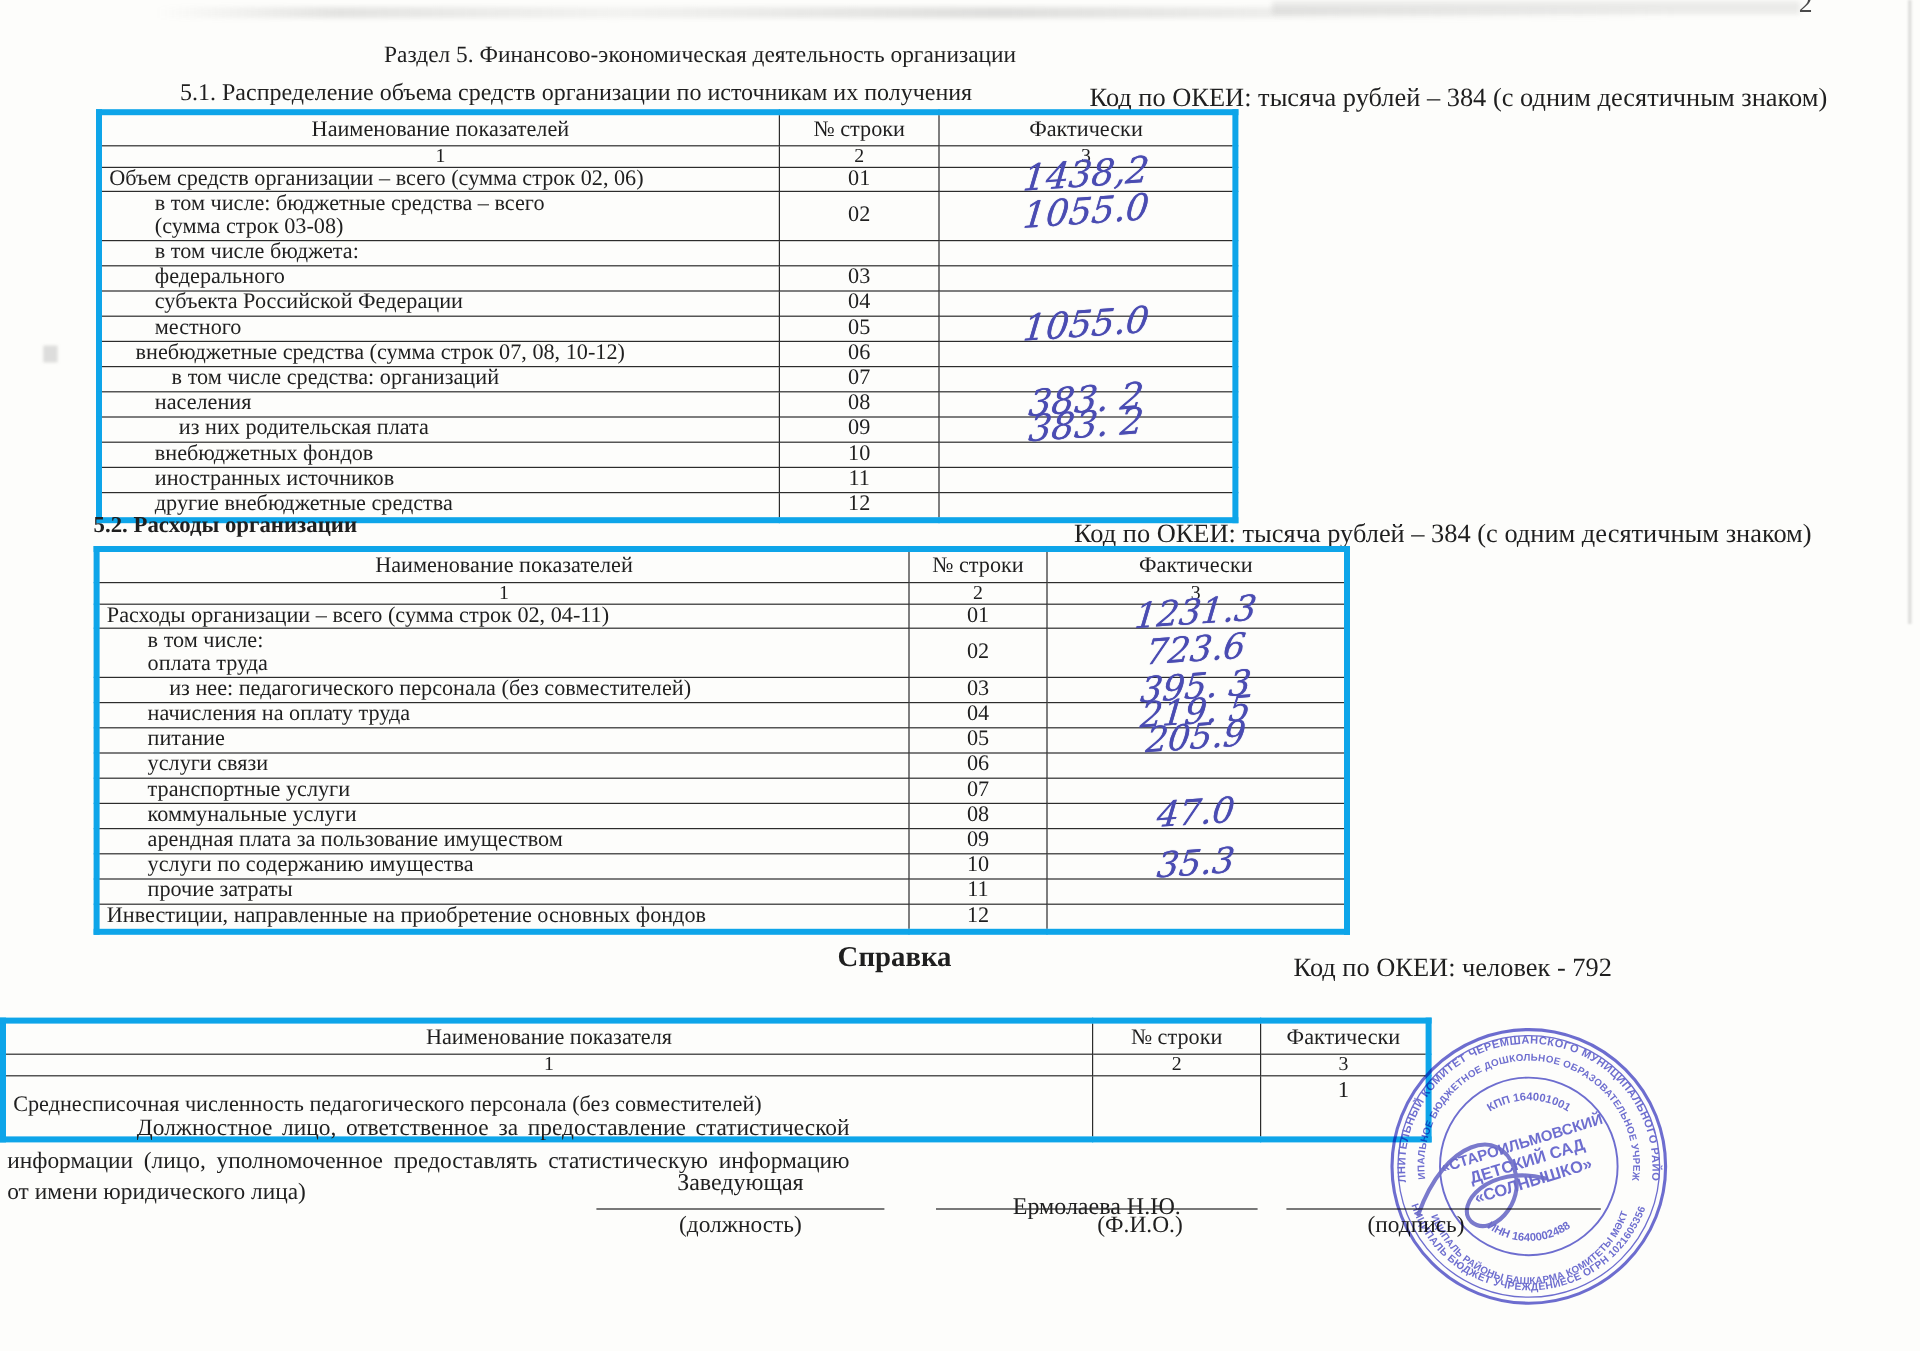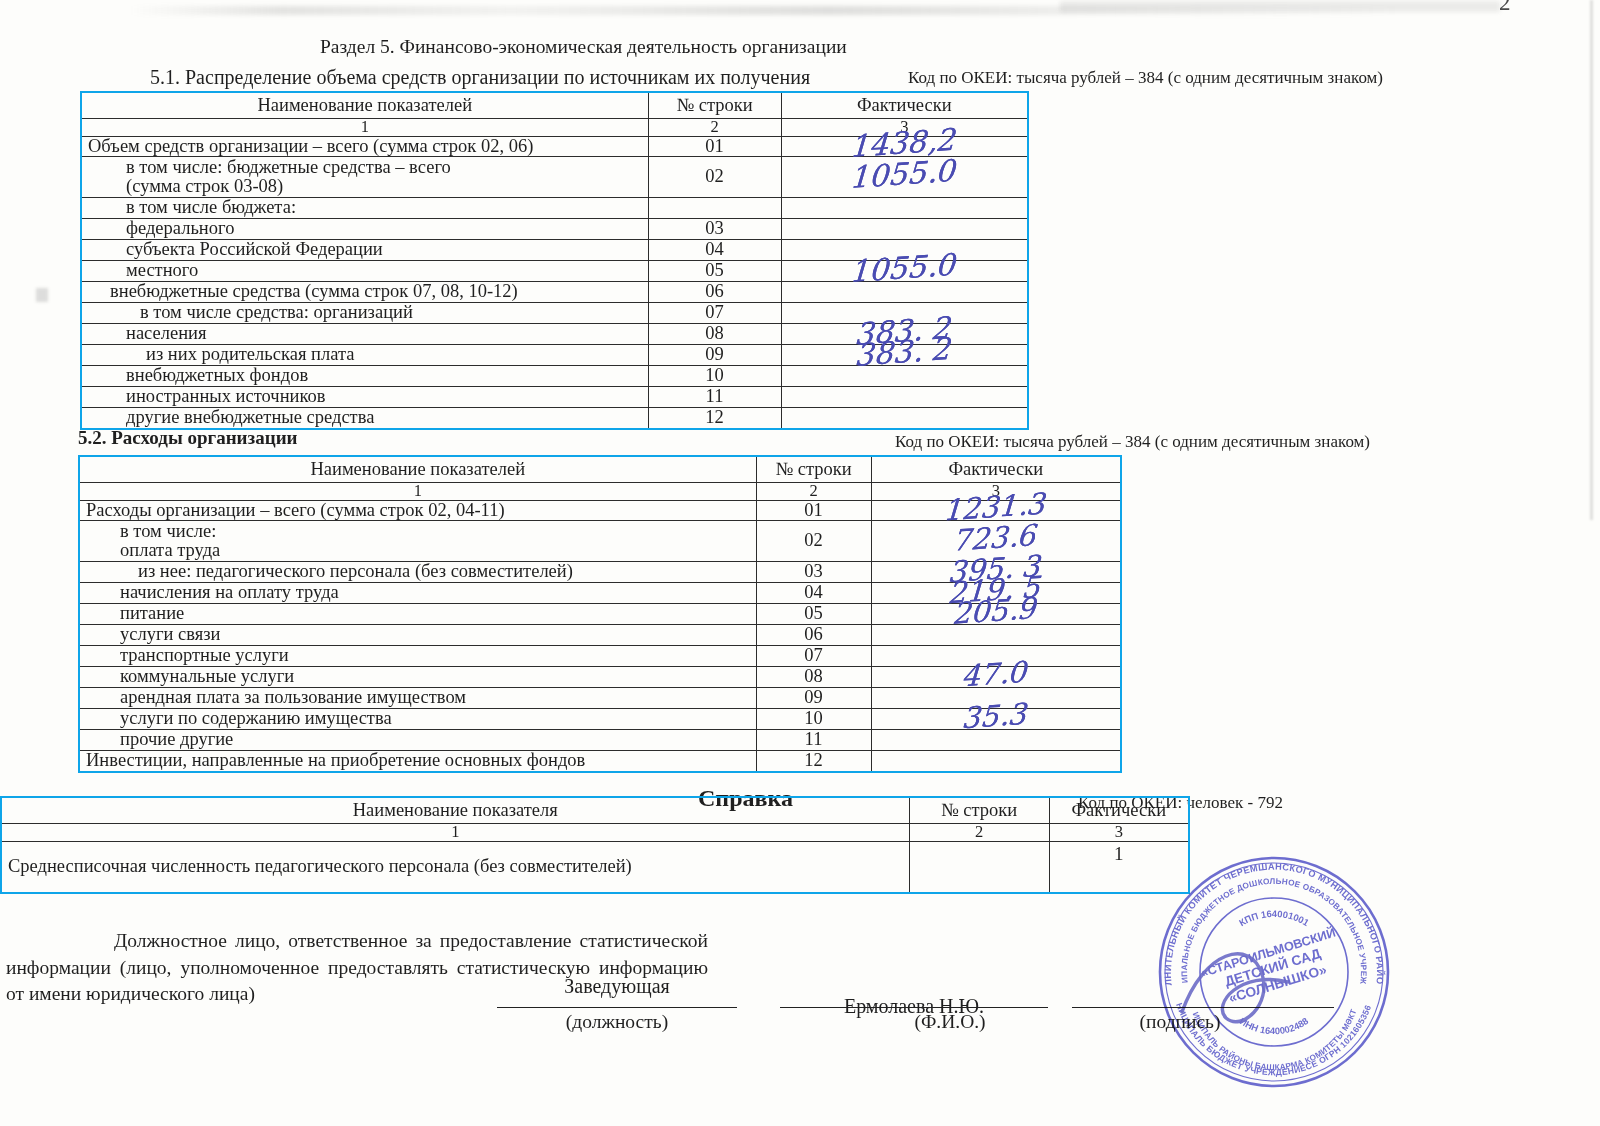--- a/index.html
+++ b/index.html
@@ -11,38 +11,38 @@
   .smudge{position:absolute;filter:blur(2px);pointer-events:none;}
   .smudge.s1{top:6px;left:130px;width:1270px;height:9px;
     background:linear-gradient(90deg,rgba(0,0,0,0),rgba(125,125,125,.20) 12%,rgba(150,150,150,.10) 30%,rgba(115,115,115,.22) 55%,rgba(140,140,140,.10) 78%,rgba(0,0,0,0));}
   .smudge.s2{top:1px;left:1060px;width:440px;height:11px;background:rgba(130,130,130,.14);}
   .smudge.s3{top:288px;left:36px;width:12px;height:14px;background:rgba(140,140,140,.28);filter:blur(1.5px);}
   .edge-r{position:absolute;right:7px;top:0;width:3px;height:520px;background:rgba(120,120,120,.22);filter:blur(1px);}
   .page-num{position:absolute;left:1499px;top:-10px;font-size:23px;color:#4a4a4a;}
   
   .section-title{position:absolute;left:320px;top:36px;font-size:19.5px;}
   .t51-title{position:absolute;left:150px;top:66px;font-size:20px;}
-  .okei{font-size:17px;}
+  .okei{font-size:22px;}
   .okei51{position:absolute;left:908px;top:68px;}
   .t52-title{position:absolute;left:78px;top:427px;font-size:19px;font-weight:bold;}
   .okei52{position:absolute;left:895px;top:432px;}
   .spr-title{position:absolute;left:698px;top:785px;font-size:24px;font-weight:bold;}
   .okeispr{position:absolute;left:1078px;top:793px;}
   
   table.t{border-collapse:collapse;table-layout:fixed;position:absolute;background:transparent;}
   table.t th,table.t td{border:1.4px solid #2c2c2c;padding:0 4px;font-size:18.5px;line-height:1.08;overflow:visible;}
-  table.t{border:2px solid #0ea5e9;}
+  table.t{border:5px solid #0ea5e9;}
   table.t th{font-weight:normal;height:25px;text-align:center;}
   table.t tr.digits td{height:14px;text-align:center;font-size:16.5px;line-height:1;}
   table.t td.c-name{text-align:left;}
   table.t td.c-line{text-align:center;}
   table.t td.c-val{text-align:center;position:relative;}
   .t51{left:80px;top:91px;}
   .t52{left:78px;top:455px;}
-  .tspr{left:0px;top:796px;}
+  .tspr{left:0px;top:848px;}
   .t51 tbody td{height:19px;}
   .t52 tbody td{height:19px;}
   .t51 tbody tr.tall td,.t52 tbody tr.tall td{height:40px;}
   .tspr tbody td{height:50px;}
   
   .hw{
     position:absolute;left:0;right:0;top:50%;
     transform:translateY(-58%) rotate(-4deg) skewX(-10deg);
     font-family:"DejaVu Serif",serif;font-style:italic;
     color:#4a4cb2;font-size:30px;text-align:center;white-space:nowrap;
@@ -263,21 +263,21 @@
           <td class="c-val"></td>
         </tr>
         <tr>
           <td class="c-name" style="padding-left: 40px;">услуги по содержанию имущества</td>
           <td class="c-line">10</td>
           <td class="c-val">
             <span class="hw">35.3</span>
           </td>
         </tr>
         <tr>
-          <td class="c-name" style="padding-left: 40px;">прочие другие</td>
+          <td class="c-name" style="padding-left: 40px;">прочие затраты</td>
           <td class="c-line">11</td>
           <td class="c-val"></td>
         </tr>
         <tr>
           <td class="c-name" style="padding-left: 6px;">Инвестиции, направленные на приобретение основных фондов</td>
           <td class="c-line">12</td>
           <td class="c-val"></td>
         </tr>
       </tbody>
   </table>

